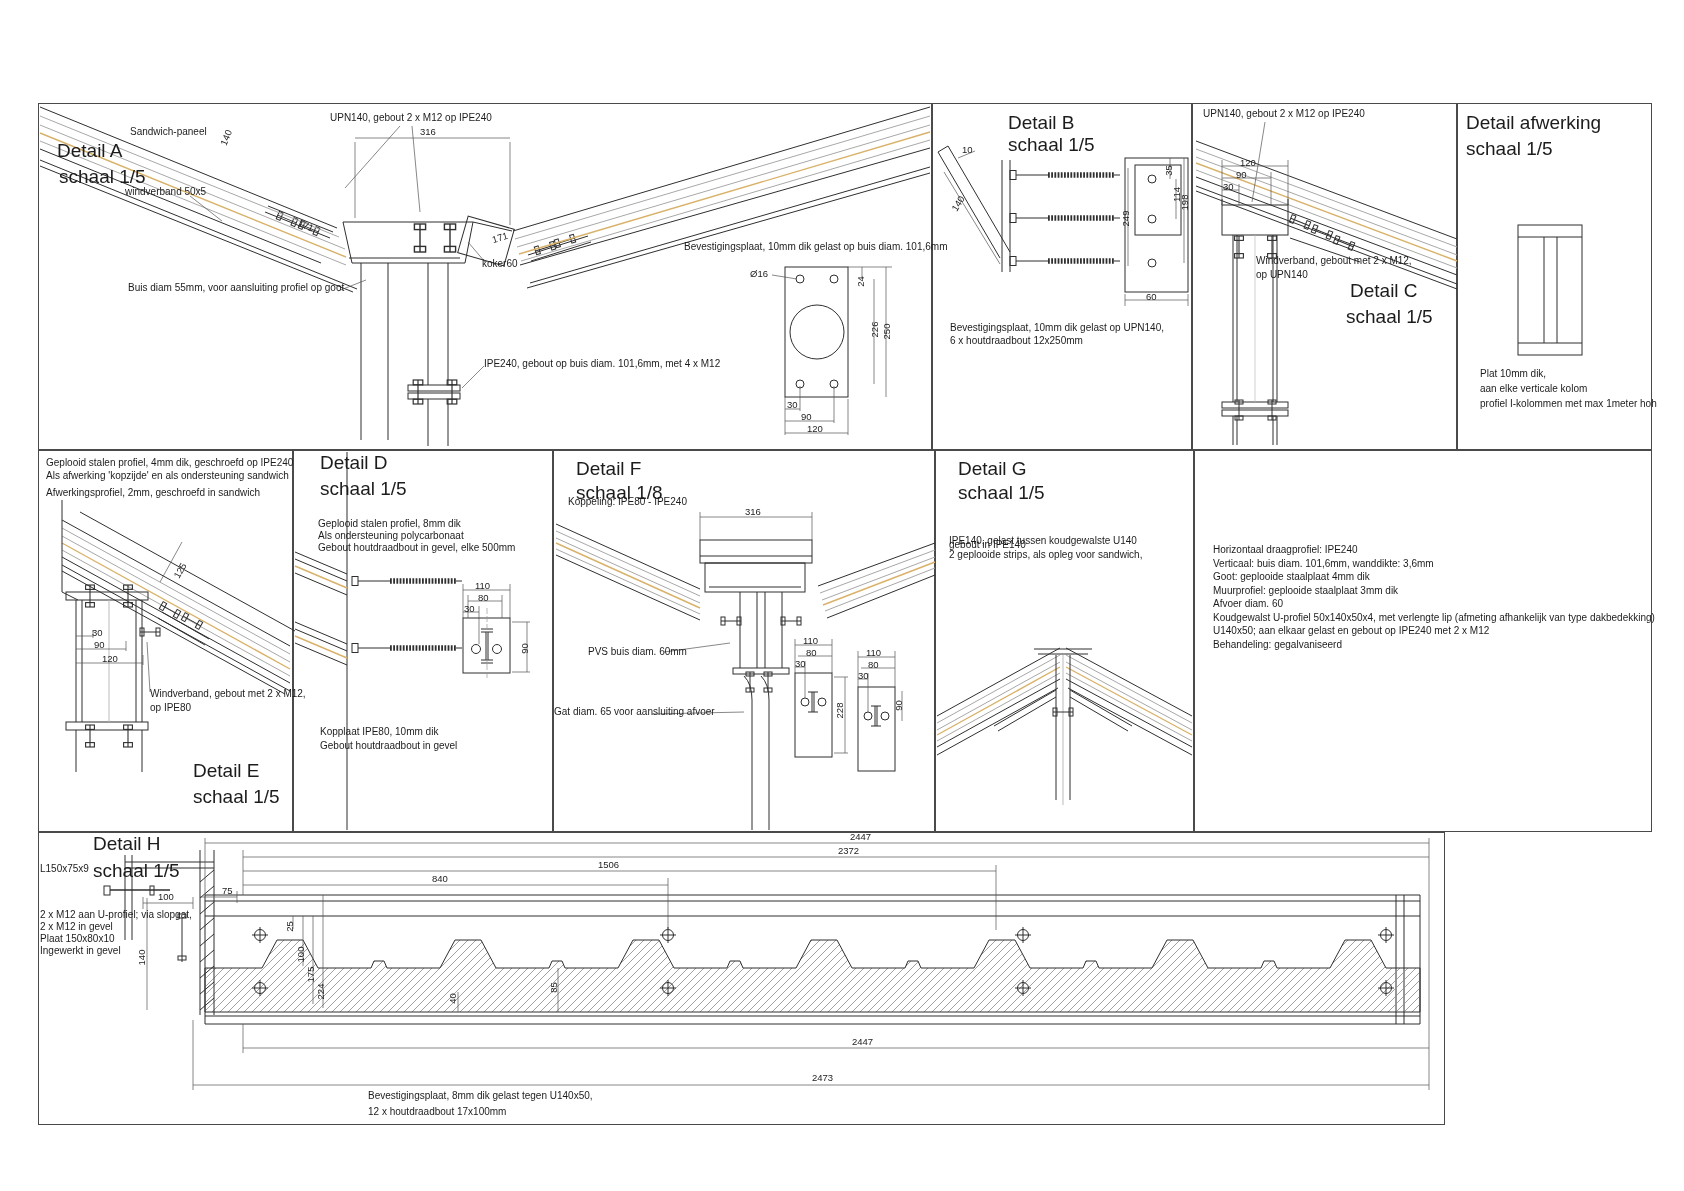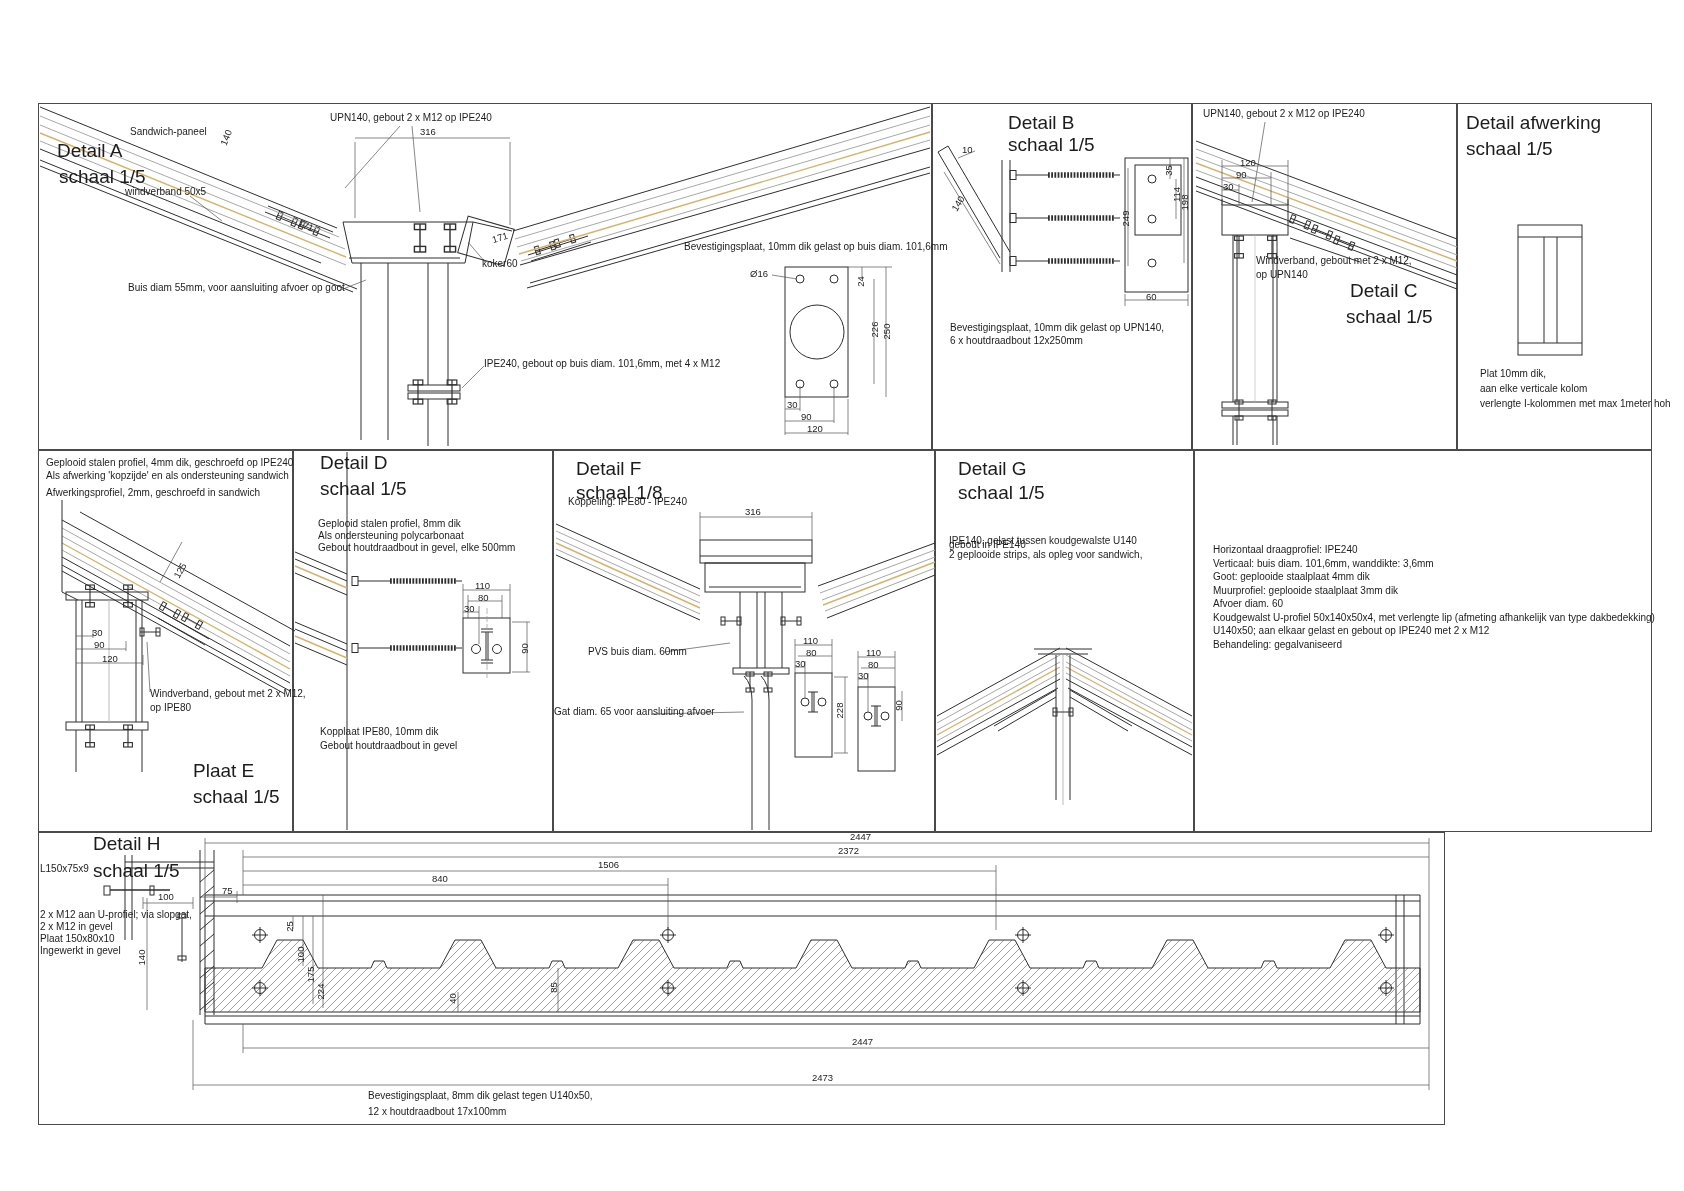--- a/index.html
+++ b/index.html
@@ -472,21 +472,21 @@
   <div class="txt t" style="left:57px;top:140px">Detail A</div>
   <div class="txt t" style="left:59px;top:166px">schaal 1/5</div>
   <div class="txt l" style="left:130px;top:126px">Sandwich-paneel</div>
   <div class="txt d" style="left:218px;top:132px;transform:rotate(-68deg)">140</div>
   <div class="txt l" style="left:125px;top:186px">windverband 50x5</div>
   <div class="txt l" style="left:330px;top:112px">UPN140, gebout 2 x M12 op IPE240</div>
   <div class="txt d" style="left:420px;top:126px">316</div>
   <div class="txt d" style="left:298px;top:220px;transform:rotate(22deg)">171</div>
   <div class="txt d" style="left:492px;top:232px;transform:rotate(-17deg)">171</div>
   <div class="txt l" style="left:482px;top:258px">koker60</div>
-  <div class="txt l" style="left:128px;top:282px">Buis diam 55mm, voor aansluiting afvoer op goot</div>
+  <div class="txt l" style="left:128px;top:282px">Buis diam 55mm, voor aansluiting profiel op goot</div>
   <div class="txt l" style="left:484px;top:358px">IPE240, gebout op buis diam. 101,6mm, met 4 x M12</div>
 
   <div class="txt l" style="left:684px;top:241px">Bevestigingsplaat, 10mm dik gelast op buis diam. 101,6mm</div>
   <div class="txt d" style="left:750px;top:268px">Ø16</div>
   <div class="txt d r" style="left:855px;top:276px">24</div>
   <div class="txt d r" style="left:867px;top:324px">226</div>
   <div class="txt d r" style="left:879px;top:326px">250</div>
   <div class="txt d" style="left:787px;top:399px">30</div>
   <div class="txt d" style="left:801px;top:411px">90</div>
   <div class="txt d" style="left:807px;top:423px">120</div>
@@ -509,32 +509,32 @@
   <div class="txt d" style="left:1223px;top:181px">30</div>
   <div class="txt l" style="left:1256px;top:255px">Windverband, gebout met 2 x M12,</div>
   <div class="txt l" style="left:1256px;top:269px">op UPN140</div>
   <div class="txt t" style="left:1350px;top:280px">Detail C</div>
   <div class="txt t" style="left:1346px;top:306px">schaal 1/5</div>
 
   <div class="txt t" style="left:1466px;top:112px">Detail afwerking</div>
   <div class="txt t" style="left:1466px;top:138px">schaal 1/5</div>
   <div class="txt l" style="left:1480px;top:368px">Plat 10mm dik,</div>
   <div class="txt l" style="left:1480px;top:383px">aan elke verticale kolom</div>
-  <div class="txt l" style="left:1480px;top:398px">verlengte I-kolommen met max 1meter hoh</div>
+  <div class="txt l" style="left:1480px;top:398px">profiel I-kolommen met max 1meter hoh</div>
 
   <div class="txt l" style="left:46px;top:457px">Geplooid stalen profiel, 4mm dik, geschroefd op IPE240</div>
   <div class="txt l" style="left:46px;top:470px">Als afwerking 'kopzijde' en als ondersteuning sandwich</div>
   <div class="txt l" style="left:46px;top:487px">Afwerkingsprofiel, 2mm, geschroefd in sandwich</div>
   <div class="txt d" style="left:172px;top:565px;transform:rotate(-60deg)">125</div>
   <div class="txt d" style="left:92px;top:627px">30</div>
   <div class="txt d" style="left:94px;top:639px">90</div>
   <div class="txt d" style="left:102px;top:653px">120</div>
   <div class="txt l" style="left:150px;top:688px">Windverband, gebout met 2 x M12,</div>
   <div class="txt l" style="left:150px;top:702px">op IPE80</div>
-  <div class="txt t" style="left:193px;top:760px">Plaat E</div>
+  <div class="txt t" style="left:193px;top:760px">Detail E</div>
   <div class="txt t" style="left:193px;top:786px">schaal 1/5</div>
 
   <div class="txt t" style="left:320px;top:452px">Detail D</div>
   <div class="txt t" style="left:320px;top:478px">schaal 1/5</div>
   <div class="txt l" style="left:318px;top:518px">Geplooid stalen profiel, 8mm dik</div>
   <div class="txt l" style="left:318px;top:530px">Als ondersteuning polycarbonaat</div>
   <div class="txt l" style="left:318px;top:542px">Gebout houtdraadbout in gevel, elke 500mm</div>
   <div class="txt d" style="left:475px;top:580px">110</div>
   <div class="txt d" style="left:478px;top:592px">80</div>
   <div class="txt d" style="left:464px;top:603px">30</div>

